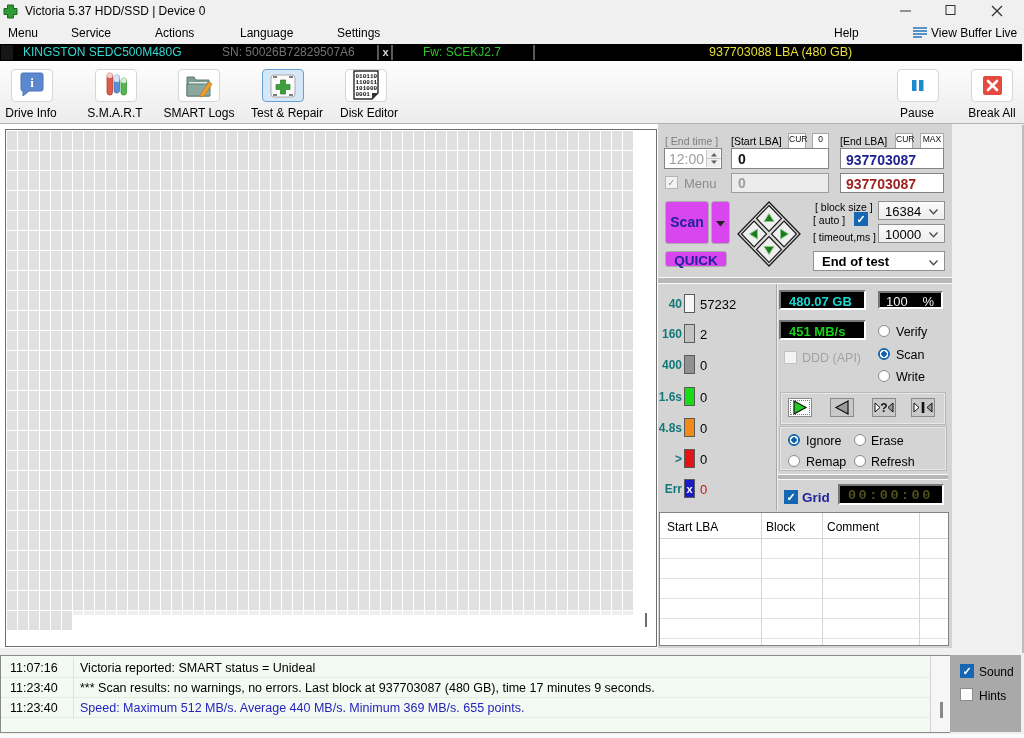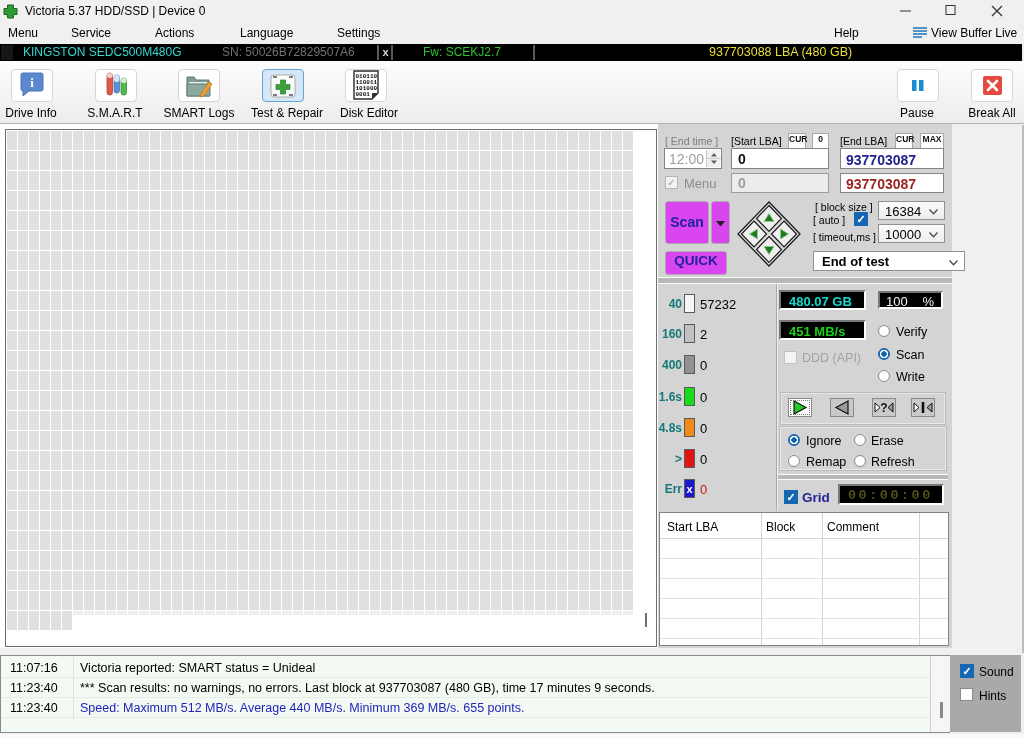--- a/index.html
+++ b/index.html
@@ -21,21 +21,21 @@
     background-image: repeating-linear-gradient(to right, transparent 0 10px, #fff 10px 11px),
                       repeating-linear-gradient(to bottom, transparent 0 19px, #fff 19px 20px); }
   .cells2 { position:absolute; left:7px; top:487px; width:66px; height:19px; background-color:#e0e0e0;
     background-image: repeating-linear-gradient(to right, transparent 0 10px, #fff 10px 11px); }
   .ghost { position:absolute; left:73px; top:487px; width:561px; height:4px; background-color:#efefef;
     background-image: repeating-linear-gradient(to right, transparent 0 10px, #fff 10px 11px); }
   .ctrlpanel { position:absolute; left:658px; top:0; width:294px; height:524px; background:#d4d4d4; }
   .sidebar { position:absolute; left:952px; top:0; width:72px; height:529px; background:#acacac; border-left:1px solid #5f5f5f; }
   .lbl { position:absolute; font-size:12px; color:#000; white-space:nowrap; }
   .glbl { color:#7e7e7e; }
-  .smbtn { position:absolute; height:28px; background:#fdfdfd; border:1px solid #a8a8a8; border-radius:0; font-size:8.5px; color:#111; text-align:center; line-height:11px; font-weight:bold; }
+  .smbtn { position:absolute; height:28px; background:#fdfdfd; border:1px solid #a8a8a8; border-radius:0; font-size:8.5px; color:#111; text-align:center; line-height:11px; font-weight:normal; }
   .inp { position:absolute; background:#fff; border:1px solid #848484; font-weight:bold; }
   .btnw { position:absolute; background:#d946ef; border:1px solid #adadad; border-radius:3px; text-align:center; color:#000; }
   .navy { color:#22229a; }
   .ddl { position:absolute; background:linear-gradient(#fbfbfb,#ededed); border:1px solid #919191; font-size:13px; color:#000; }
   .disp { position:absolute; background:#000; border-top:2px solid #777; border-left:2px solid #777; border-bottom:2px solid #fff; border-right:2px solid #fff; font-weight:bold; }
   .radio { position:absolute; width:12px; height:12px; border-radius:50%; background:#fdfdfd; border:1px solid #8c8c8c; }
   .radio.sel { background:radial-gradient(circle at 50% 50%, #1262ac 0 2.5px, #fff 3px 4px, #1a6cb4 4.5px); border:1px solid #1262ac; }
   .cb { position:absolute; width:13px; height:13px; background:#fdfdfd; border:1px solid #8c8c8c; }
   .cbblue { position:absolute; width:14px; height:14px; background:#1567b3; color:#fff; font-size:11px; font-weight:bold; text-align:center; line-height:14px; }
   .statlbl { position:absolute; font-size:12px; font-weight:bold; color:#157878; text-align:right; width:26px; }
@@ -218,22 +218,22 @@
     <span class="lbl" style="left:155px;top:90px;font-size:10.5px">[ auto ]</span>
     <div class="cbblue" style="left:196px;top:88px">✓</div>
     <div class="ddl" style="left:220px;top:77px;width:67px;height:19px;padding:2px 0 0 6px;">16384<svg width="9" height="6" viewBox="0 0 9 6" style="position:absolute;right:6px;top:7px">
           <polyline points="0.5,0.5 4.5,4.8 8.5,0.5" fill="none" stroke="#4a4a4a" stroke-width="1.3"></polyline>
         </svg></div>
     <span class="lbl" style="left:155px;top:107px;font-size:10.5px">[ timeout,ms ]</span>
     <div class="ddl" style="left:220px;top:100px;width:67px;height:19px;padding:2px 0 0 6px;">10000<svg width="9" height="6" viewBox="0 0 9 6" style="position:absolute;right:6px;top:7px">
           <polyline points="0.5,0.5 4.5,4.8 8.5,0.5" fill="none" stroke="#4a4a4a" stroke-width="1.3"></polyline>
         </svg></div>
 
-    <div class="btnw navy" style="left:7px;top:127px;width:62px;height:24px;font-size:13.5px;font-weight:bold;line-height:18px;">QUICK</div>
-    <div class="ddl" style="left:155px;top:127px;width:152px;height:20px;background:#fff;font-weight:bold;padding:2px 0 0 8px;">End of test<svg width="9" height="6" viewBox="0 0 9 6" style="position:absolute;right:6px;top:8px">
+    <div class="btnw navy" style="left:7px;top:127px;width:62px;height:16px;font-size:13.5px;font-weight:bold;line-height:18px;">QUICK</div>
+    <div class="ddl" style="left:155px;top:127px;width:132px;height:20px;background:#fff;font-weight:bold;padding:2px 0 0 8px;">End of test<svg width="9" height="6" viewBox="0 0 9 6" style="position:absolute;right:6px;top:8px">
           <polyline points="0.5,0.5 4.5,4.8 8.5,0.5" fill="none" stroke="#4a4a4a" stroke-width="1.3"></polyline>
         </svg></div>
 
     <div class="abs" style="left:0;top:153px;width:294px;height:1px;background:#fafafa"></div>
       <div class="abs" style="left:0;top:154px;width:294px;height:5px;background:#b8b8b8"></div>
       <div class="abs" style="left:0;top:159px;width:294px;height:1px;background:#fafafa"></div>
       <div class="abs" style="left:118px;top:160px;width:1px;height:227px;background:#a8a8a8"></div>
       <div class="abs" style="left:119px;top:160px;width:1px;height:227px;background:#eeeeee"></div>
 
     <span class="statlbl" style="left:-2px;top:173px">40</span>

